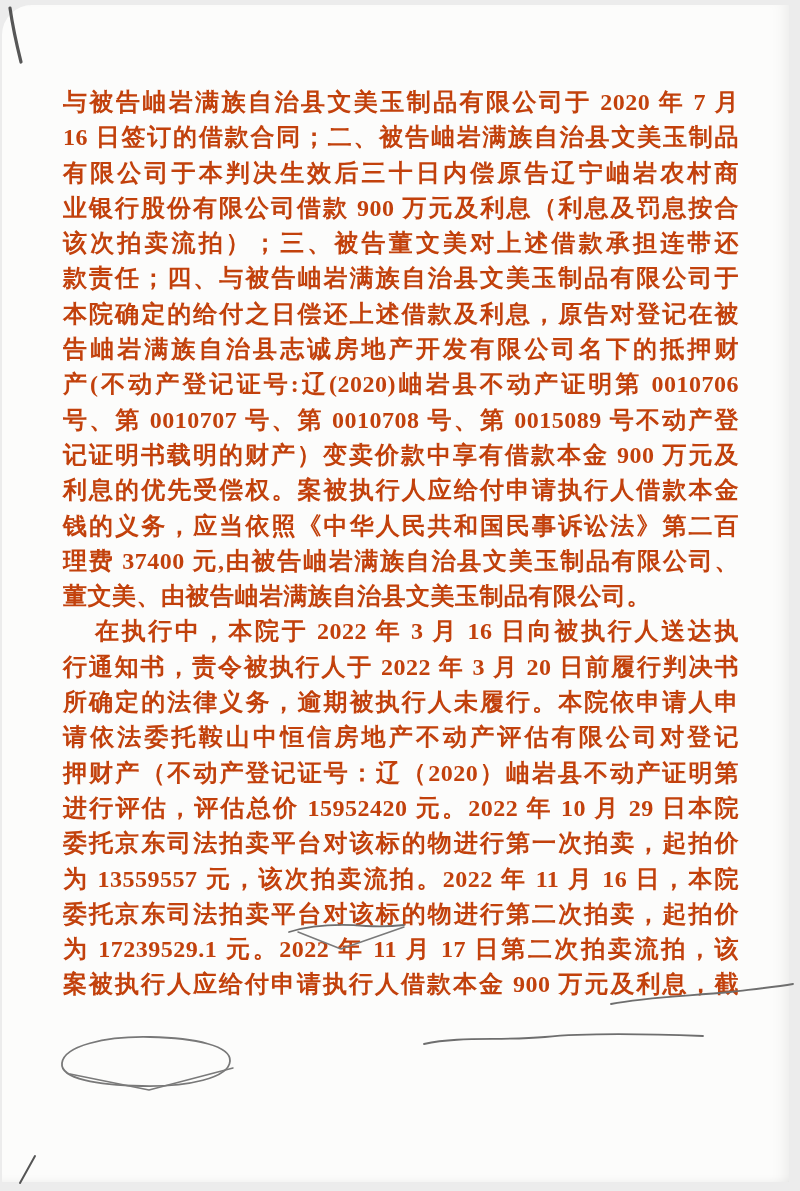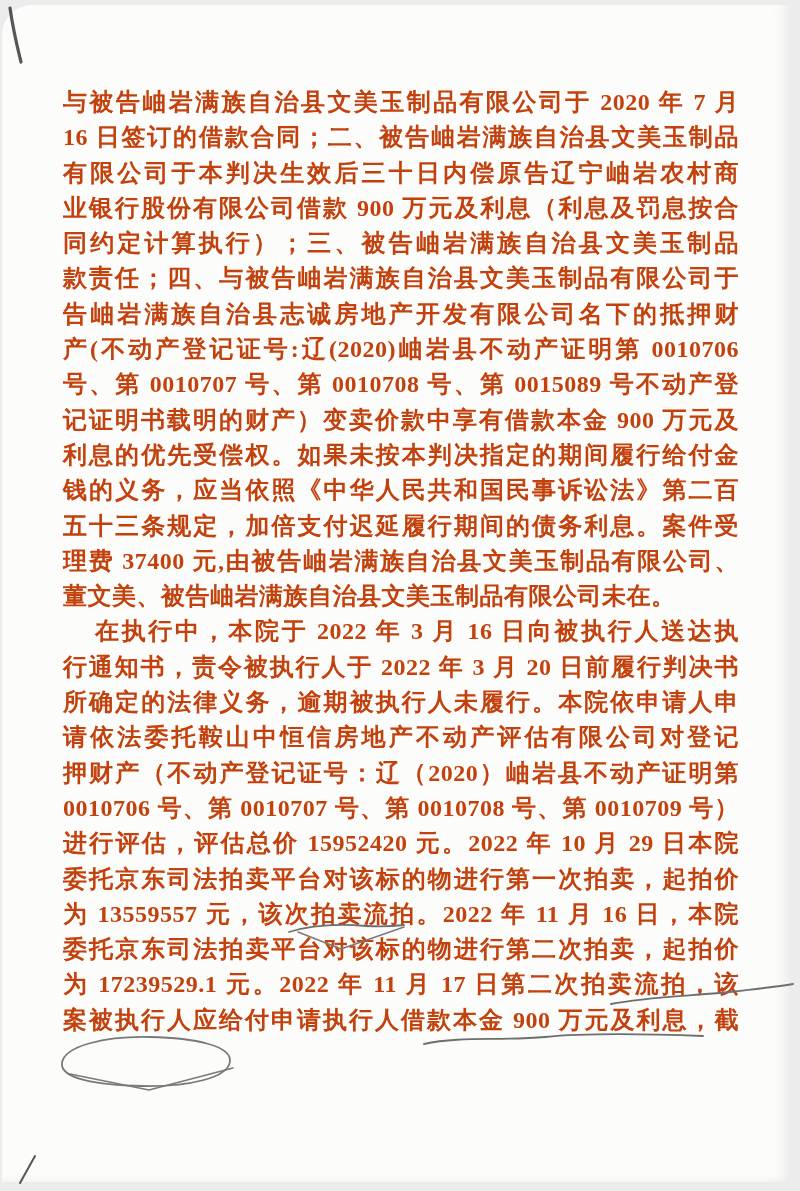--- a/index.html
+++ b/index.html
@@ -64,37 +64,36 @@
 <body>
 
 <div class="stage">
 
   <div class="page">
     <div class="textblock">
       <div class="line">与被告岫岩满族自治县文美玉制品有限公司于 2020 年 7 月</div>
       <div class="line">16 日签订的借款合同；二、被告岫岩满族自治县文美玉制品</div>
       <div class="line">有限公司于本判决生效后三十日内偿原告辽宁岫岩农村商</div>
       <div class="line">业银行股份有限公司借款 900 万元及利息（利息及罚息按合</div>
-      <div class="line">同约定计算执行）；三、被告岫岩满族自治县文美玉制品</div>
+      <div class="line">该次拍卖流拍）；三、被告董文美对上述借款承担连带还</div>
       <div class="line">款责任；四、与被告岫岩满族自治县文美玉制品有限公司于</div>
+      <div class="line">本院确定的给付之日偿还上述借款及利息，原告对登记在被</div>
       <div class="line">告岫岩满族自治县志诚房地产开发有限公司名下的抵押财</div>
       <div class="line">产(不动产登记证号:辽(2020)岫岩县不动产证明第 0010706</div>
       <div class="line">号、第 0010707 号、第 0010708 号、第 0015089 号不动产登</div>
       <div class="line">记证明书载明的财产）变卖价款中享有借款本金 900 万元及</div>
-      <div class="line">利息的优先受偿权。如果未按本判决指定的期间履行给付金</div>
+      <div class="line">利息的优先受偿权。案被执行人应给付申请执行人借款本金</div>
       <div class="line">钱的义务，应当依照《中华人民共和国民事诉讼法》第二百</div>
-      <div class="line">五十三条规定，加倍支付迟延履行期间的债务利息。案件受</div>
       <div class="line">理费 37400 元,由被告岫岩满族自治县文美玉制品有限公司、</div>
-      <div class="line para-end">董文美、被告岫岩满族自治县文美玉制品有限公司未在。</div>
+      <div class="line para-end">董文美、由被告岫岩满族自治县文美玉制品有限公司。</div>
       <div class="line indent">在执行中，本院于 2022 年 3 月 16 日向被执行人送达执</div>
       <div class="line">行通知书，责令被执行人于 2022 年 3 月 20 日前履行判决书</div>
       <div class="line">所确定的法律义务，逾期被执行人未履行。本院依申请人申</div>
       <div class="line">请依法委托鞍山中恒信房地产不动产评估有限公司对登记</div>
       <div class="line">押财产（不动产登记证号：辽（2020）岫岩县不动产证明第</div>
-      <div class="line">0010706 号、第 0010707 号、第 0010708 号、第 0010709 号）</div>
       <div class="line">进行评估，评估总价 15952420 元。2022 年 10 月 29 日本院</div>
       <div class="line">委托京东司法拍卖平台对该标的物进行第一次拍卖，起拍价</div>
       <div class="line">为 13559557 元，该次拍卖流拍。2022 年 11 月 16 日，本院</div>
       <div class="line">委托京东司法拍卖平台对该标的物进行第二次拍卖，起拍价</div>
       <div class="line">为 17239529.1 元。2022 年 11 月 17 日第二次拍卖流拍，该</div>
       <div class="line">案被执行人应给付申请执行人借款本金 900 万元及利息，截</div>
     </div>
   </div>
 
   <svg class="pen-layer" width="800" height="1191" viewBox="0 0 800 1191" xmlns="http://www.w3.org/2000/svg">

